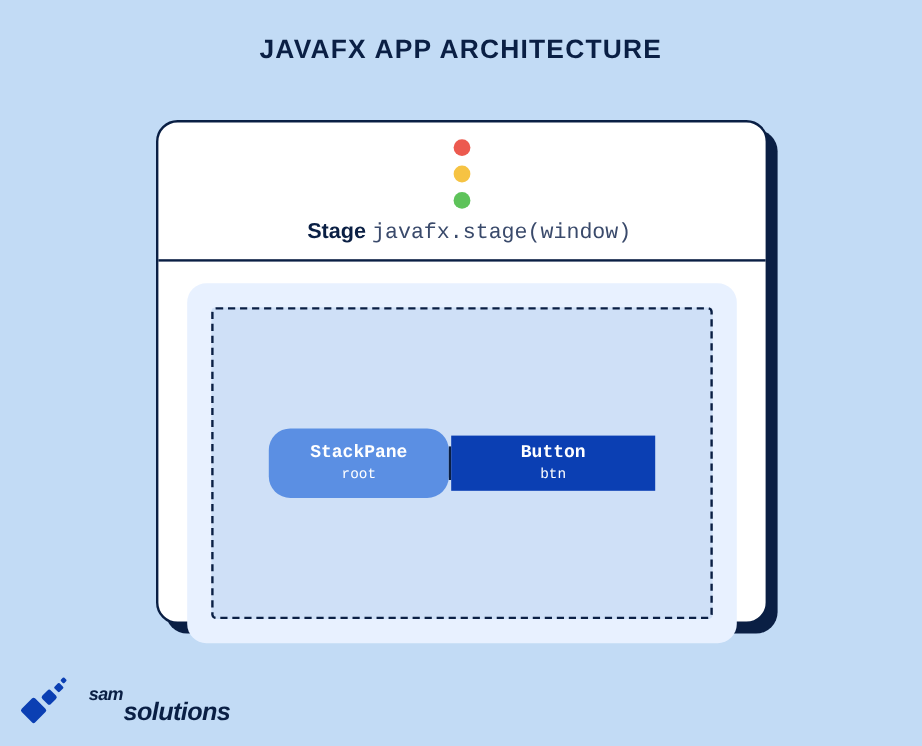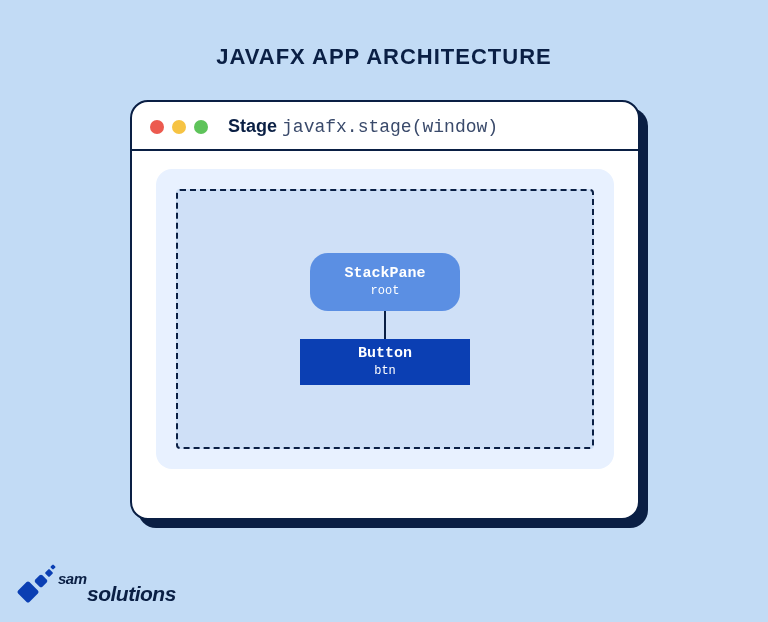--- a/index.html
+++ b/index.html
@@ -10,39 +10,40 @@
     font-family: -apple-system, BlinkMacSystemFont, "Segoe UI", Arial, sans-serif;
     position: relative;
     overflow: hidden;
   }
   .title {
     text-align: center;
     font-weight: 800;
     font-size: 22px;
     letter-spacing: 1px;
     color: #0a1f44;
-    padding-top: 44px;
+    padding-top: 28px;
   }
   .window {
     position: absolute;
     top: 100px;
     left: 130px;
     width: 510px;
     height: 420px;
     background: #ffffff;
     border-radius: 18px;
     border: 2px solid #0a1f44;
     box-shadow: 8px 8px 0 0 #0a1f44;
   }
   .titlebar {
     display: flex;
     align-items: center;
     padding: 14px 18px 12px 18px;
     border-bottom: 2px solid #0a1f44;
     gap: 8px;
+    flex-direction: column;
   }
   .dot {
     width: 14px; height: 14px; border-radius: 50%;
     display: inline-block;
   }
   .dot.red { background: #ec5a4f; }
   .dot.yellow { background: #f6c343; }
   .dot.green { background: #5ec35a; }
   .stage-label {
     margin-left: 12px;
@@ -67,21 +68,21 @@
     border-radius: 16px;
     padding: 20px;
     height: 300px;
   }
   .scene-dashed {
     border: 2px dashed #0a1f44;
     border-radius: 4px;
     height: 100%;
     background: #cfe0f7;
     display: flex;
-    flex-direction: column;
+    flex-direction: row;
     align-items: center;
     justify-content: center;
     position: relative;
   }
   .node {
     text-align: center;
     color: #ffffff;
     font-family: "Courier New", monospace;
     line-height: 1.25;
     display: flex;
@@ -107,21 +108,21 @@
     height: 46px;
     background: #0b3fb3;
     border-radius: 0;
   }
   .logo {
     position: absolute;
     left: 18px;
     bottom: 18px;
     display: flex;
     align-items: flex-end;
-    gap: 2px;
+    gap: 18px;
   }
   .logo-mark {
     position: relative;
     width: 38px;
     height: 40px;
   }
   .logo-mark span {
     position: absolute;
     background: #0b3fb3;
     transform: rotate(45deg);

